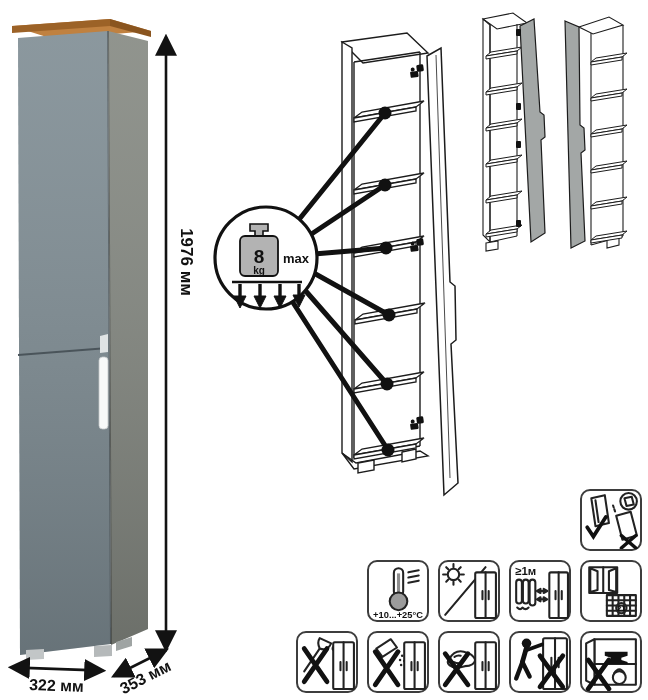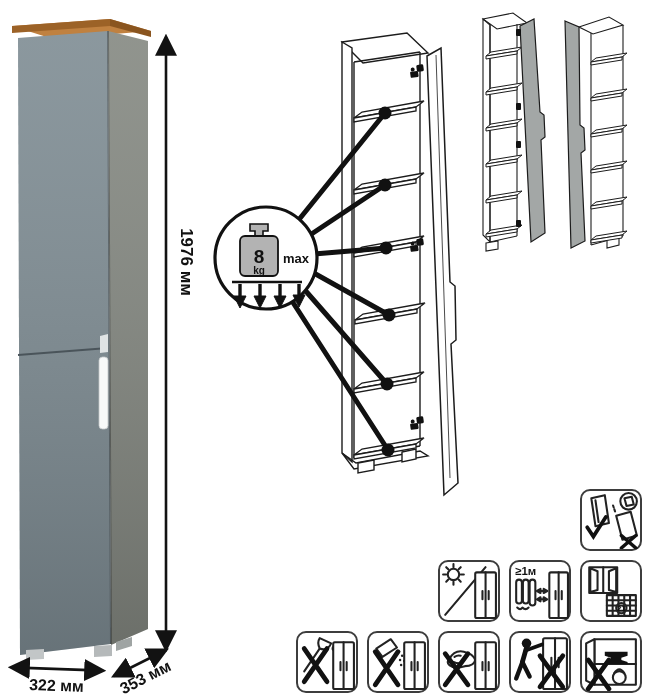--- a/index.html
+++ b/index.html
@@ -219,20 +219,33 @@
       <path d="M5,35 L11,44 L23,25" stroke="#111" stroke-width="3.6" fill="none" stroke-linecap="round"></path>
       <polygon class="icf" points="33,24 47,20 53,43 39,47" stroke-width="1.8"></polygon>
       <path d="M38,43 L52,55 M52,43 L38,55" stroke="#111" stroke-width="3.4" stroke-linecap="round"></path>
       <circle class="icf" cx="45" cy="10" r="8" stroke-width="1.8"></circle>
       <polygon class="ic" points="41,7 48,5.5 50,13 43,14.5" stroke-width="1.2"></polygon>
       <line class="ic" x1="30" y1="14" x2="32" y2="20" stroke-width="1" stroke-dasharray="2 2"></line>
     </svg>
   </div>
 
 
+  <div class="icon-box" style="left:367px;top:560px;">
+    <svg viewBox="0 0 56 56">
+      <rect class="icf" x="24" y="6" width="9" height="27" rx="4.5"></rect>
+      <rect x="27" y="11" width="3" height="21" fill="#8e8e8e"></rect>
+      <circle cx="28.5" cy="38" r="8.5" fill="#9b9b9b" stroke="#222" stroke-width="2"></circle>
+      <g class="ic" stroke-width="1.8">
+        <line x1="38" y1="10" x2="48" y2="8"></line>
+          <line x1="38" y1="15" x2="48" y2="13"></line>
+          <line x1="38" y1="20" x2="48" y2="18"></line>
+      </g>
+      <text class="ic-text" x="28" y="54" font-size="9" text-anchor="middle">+10...+25°C</text>
+    </svg>
+  </div>
 
   <div class="icon-box" style="left:438px;top:560px;">
     <svg viewBox="0 0 56 56">
       <circle class="ic" cx="13" cy="12" r="5.5"></circle>
       <g class="ic" stroke-width="1.6">
         <line x1="13" y1="2" x2="13" y2="5"></line>
           <line x1="13" y1="19" x2="13" y2="22"></line>
         <line x1="3" y1="12" x2="6" y2="12"></line>
           <line x1="20" y1="12" x2="23" y2="12"></line>
         <line x1="6" y1="5" x2="8" y2="7"></line>

